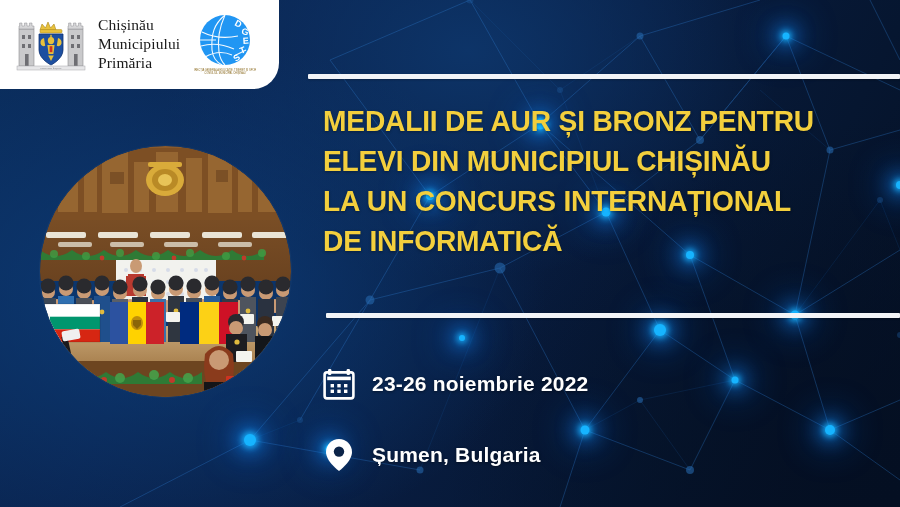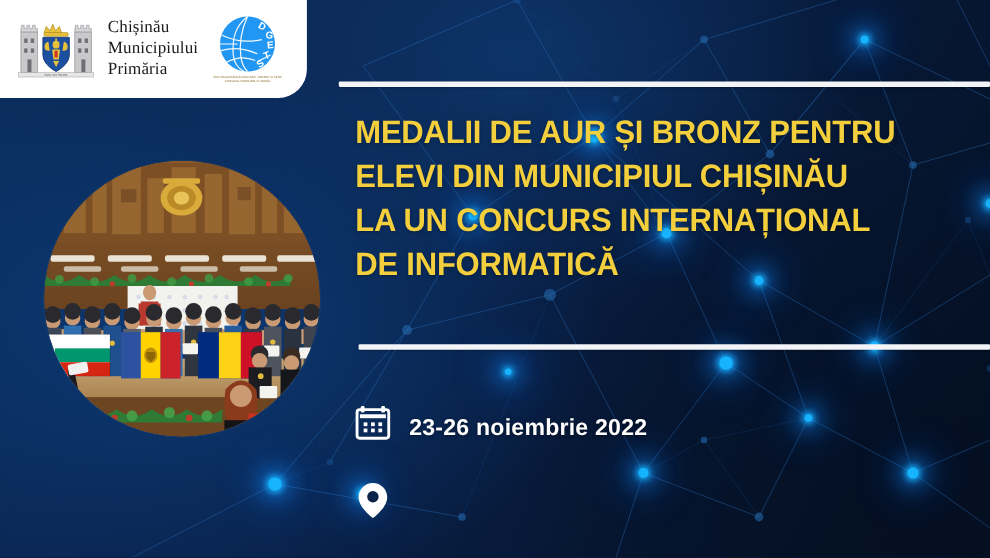--- a/index.html
+++ b/index.html
@@ -47,21 +47,21 @@
   .rule-bottom{left:326px;top:313px;right:0;}
 
   .title{
     position:absolute;left:323px;top:101px;width:565px;z-index:4;
     color:#f3cf3d;font-weight:bold;font-size:29.5px;line-height:1.355;
     letter-spacing:-.2px;transform:scaleX(.955);transform-origin:left top;
     text-shadow:0 1px 3px rgba(0,0,0,.35);
   }
   .title div{white-space:nowrap;}
 
-  .meta{position:absolute;left:322px;z-index:4;display:flex;align-items:flex-end;gap:16px;}
+  .meta{position:absolute;left:322px;z-index:4;display:flex;align-items:center;gap:16px;}
   .meta-date{top:367px;}
   .meta-loc{top:437px;}
   .meta .ico{flex:none;display:block;}
   .meta .txt{color:#ffffff;font-weight:bold;font-size:21px;letter-spacing:.2px;
              text-shadow:0 1px 3px rgba(0,0,0,.45);white-space:nowrap;}
 </style>
 </head>
 <body>
 
 <div class="stage">
@@ -477,15 +477,16 @@
       </g>
     </svg>
     <span class="txt">23-26 noiembrie 2022</span>
   </div>
 
   <div class="meta meta-loc">
     <svg class="ico" width="34" height="36" viewBox="0 0 34 36">
       <path d="M17 2 C9.8 2 4 7.8 4 15 C4 24.6 17 34 17 34 C17 34 30 24.6 30 15 C30 7.8 24.2 2 17 2 z" fill="#ffffff"></path>
       <circle cx="17" cy="14.6" r="5.2" fill="#0b2348"></circle>
     </svg>
+    <span class="txt">Șumen, Bulgaria</span>
   </div>
 
 </div>
 
 </body></html>

